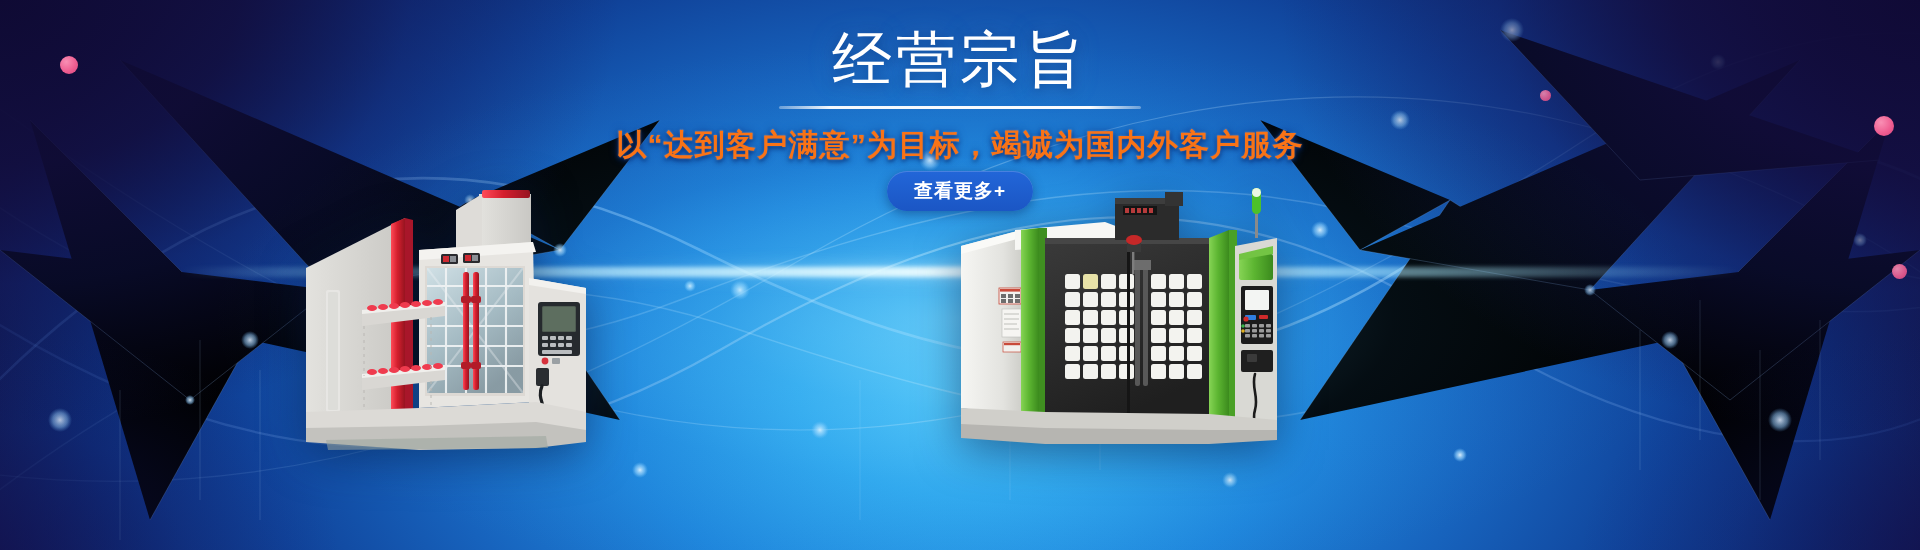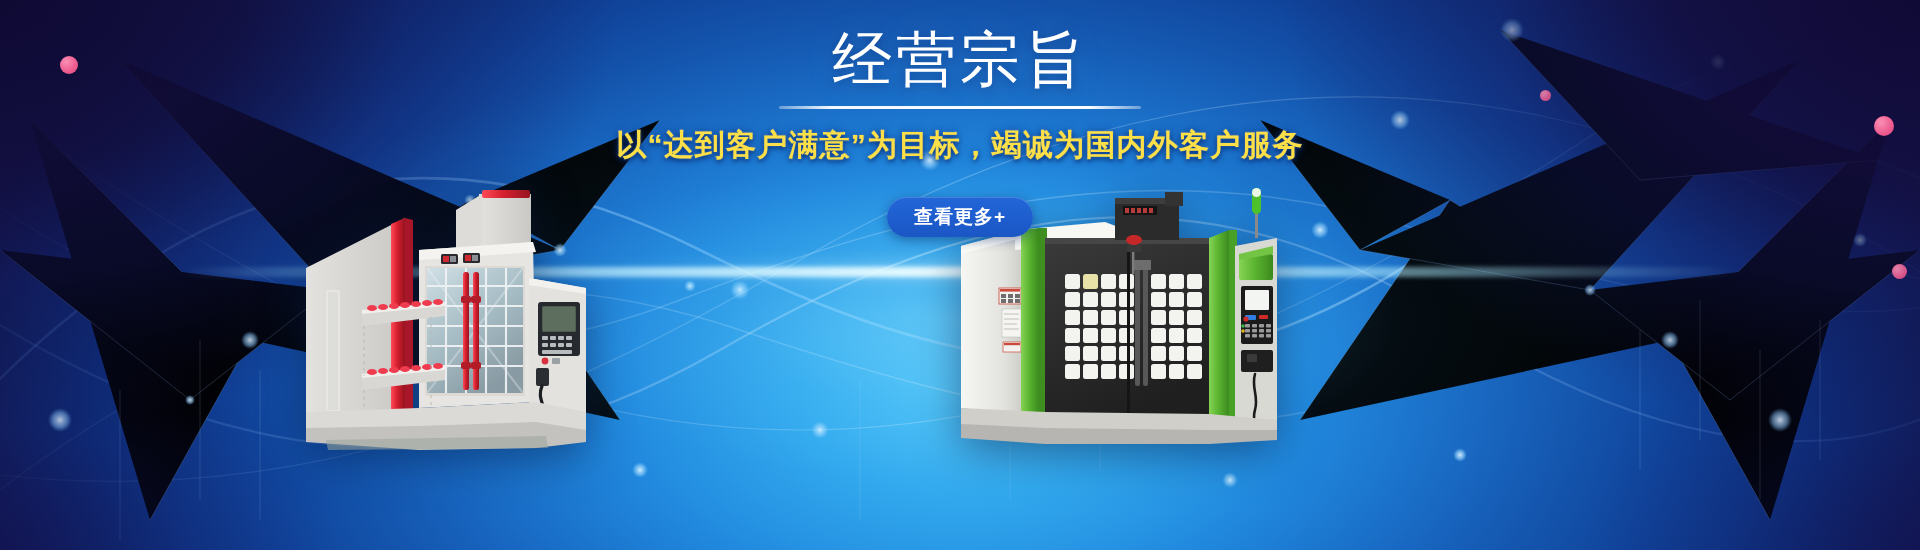--- a/index.html
+++ b/index.html
@@ -83,26 +83,26 @@
     text-shadow:0 0 9px rgba(10,60,150,.95), 0 2px 4px rgba(0,30,90,.8), 0 0 2px rgba(255,255,255,.6);
   }
   .divider{
     margin-top:15px;
     width:362px; height:3px;
     background:linear-gradient(90deg, rgba(255,255,255,.35) 0%, rgba(255,255,255,.95) 14%, rgba(255,255,255,.98) 86%, rgba(255,255,255,.35) 100%);
     border-radius:2px;
   }
   .tagline{
     margin-top:16px;
-    font-size:30px; font-weight:700; color:#fde047;
+    font-size:30px; font-weight:700; color:#f97316;
     letter-spacing:1.2px;
     text-shadow:0 0 9px rgba(10,60,150,.95), 0 2px 4px rgba(0,30,90,.8), 0 0 2px rgba(255,255,255,.6);
   }
   .cta{
-    margin-top:31px;
+    margin-top:5px;
     display:inline-flex; align-items:center; justify-content:center;
     width:146px; height:40px;
     border:none; border-radius:21px;
     background:linear-gradient(180deg,#2266d8 0%,#1b56c4 100%);
     color:#ffffff; font-size:19px; font-weight:700; letter-spacing:1px;
     font-family:"Liberation Sans","DejaVu Sans",sans-serif;
     cursor:pointer;
     box-shadow:0 3px 12px rgba(5,35,95,.45), inset 0 1px 0 rgba(255,255,255,.18);
   }
 

